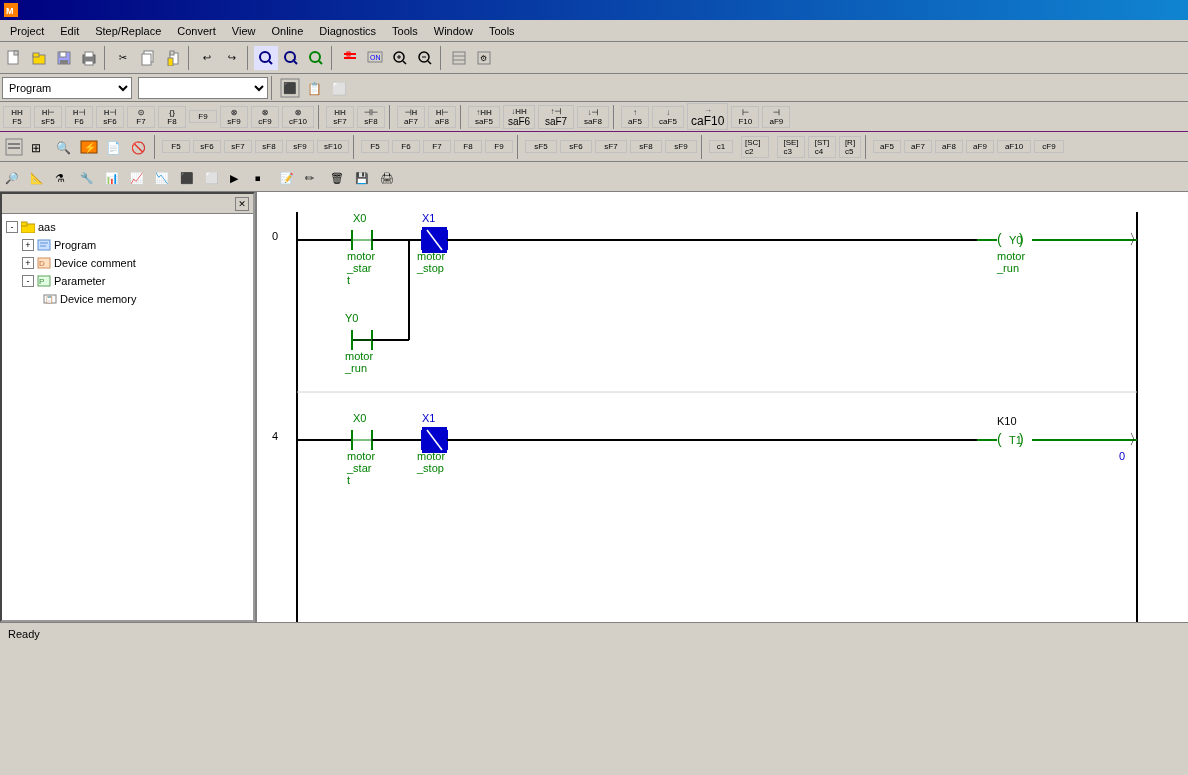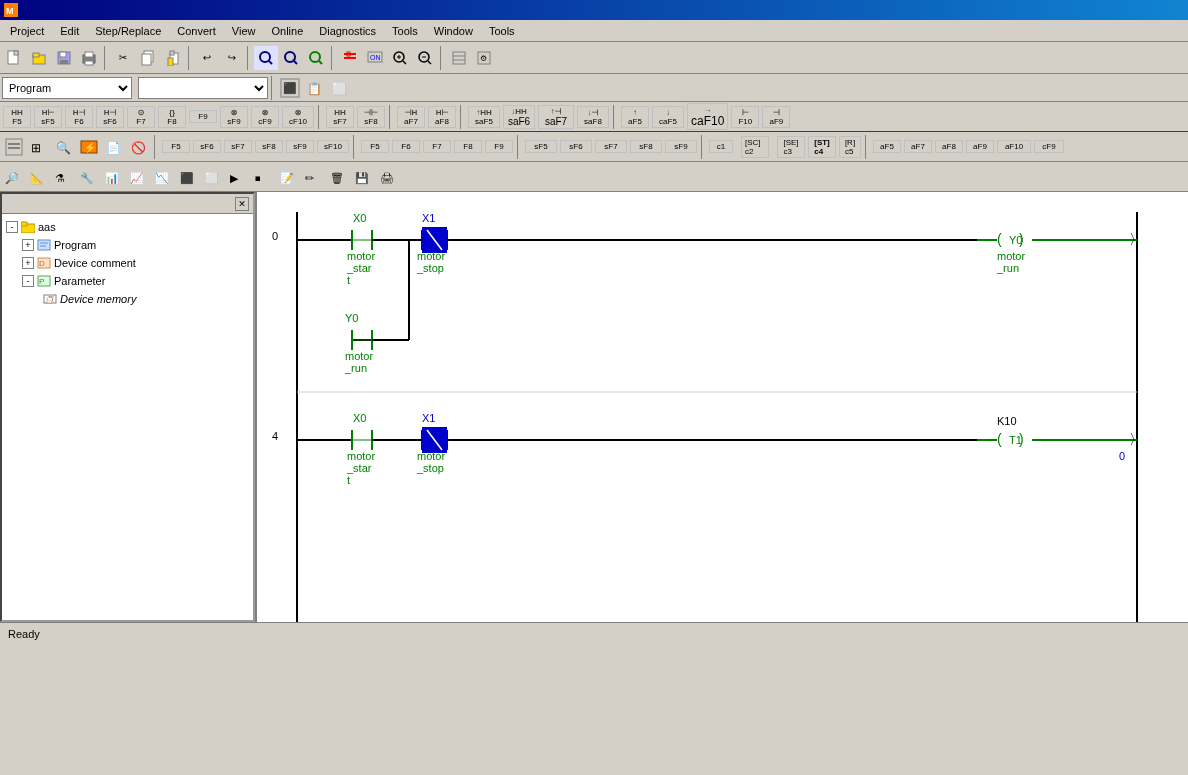--- a/index.html
+++ b/index.html
@@ -510,21 +510,21 @@
     <div class="tb-sep"></div>
     <div style="display:flex;flex-direction:column;align-items:center;border:1px solid #c0c0c0;margin:1px;padding:1px 3px;background:#d4d0c8;min-width:24px;">
       <span style="font-size:8px;color:#000">c1</span>
     </div>
     <div style="display:flex;flex-direction:column;border:1px solid #c0c0c0;margin:6px;padding:1px 3px;background:#d4d0c8;min-width:28px;">
       <span style="font-size:8px;color:#000">[SC]<br>c2</span>
     </div>
     <div style="display:flex;flex-direction:column;align-items:center;border:1px solid #c0c0c0;margin:1px;padding:1px 3px;background:#d4d0c8;min-width:28px;">
       <span style="font-size:8px;color:#000">[SE]<br>c3</span>
     </div>
-    <div style="display:flex;flex-direction:column;align-items:center;border:1px solid #c0c0c0;margin:1px;padding:1px 3px;background:#d4d0c8;min-width:28px;font-weight:bold;">
+    <div style="display:flex;flex-direction:column;align-items:center;border:1px solid #c0c0c0;margin:1px;padding:1px 3px;background:#d4d0c8;min-width:28px;">
       <span style="font-size:8px;color:#000">[ST]<br>c4</span>
     </div>
     <div style="display:flex;flex-direction:column;align-items:center;border:1px solid #c0c0c0;margin:1px;padding:1px 3px;background:#d4d0c8;min-width:22px;">
       <span style="font-size:8px;color:#000">[R]<br>c5</span>
     </div>
     <div class="tb-sep"></div>
     <div style="display:flex;flex-direction:column;align-items:center;border:1px solid #c0c0c0;margin:1px;padding:1px 3px;background:#d4d0c8;min-width:28px;">
       <span style="font-size:8px;color:#000">aF5</span>
     </div>
     <div style="display:flex;flex-direction:column;align-items:center;border:1px solid #c0c0c0;margin:1px;padding:1px 3px;background:#d4d0c8;min-width:28px;">
@@ -675,21 +675,21 @@
         <span class="tree-expand">-</span>
         <span class="tree-icon">
           <svg width="14" height="12">
               <rect x="1" y="1" width="12" height="10" fill="#e0ffe0" stroke="#60a060"></rect>
               <text x="2" y="9" font-size="8" fill="#408040">P</text>
             </svg>
         </span>
         <span style="font-size:11px;">Parameter</span>
       </div>
 
-      <div class="tree-item" style="padding-left:36px;font-style:italic;">
+      <div class="tree-item" style="padding-left:36px;">
         <span class="tree-icon">
           <svg width="14" height="12">
               <rect x="1" y="2" width="12" height="8" fill="white" stroke="#808080"></rect>
               <text x="2" y="9" font-size="7">📋</text>
             </svg>
         </span>
         <span style="font-size:11px;">Device memory</span>
       </div>
 
     </div>

